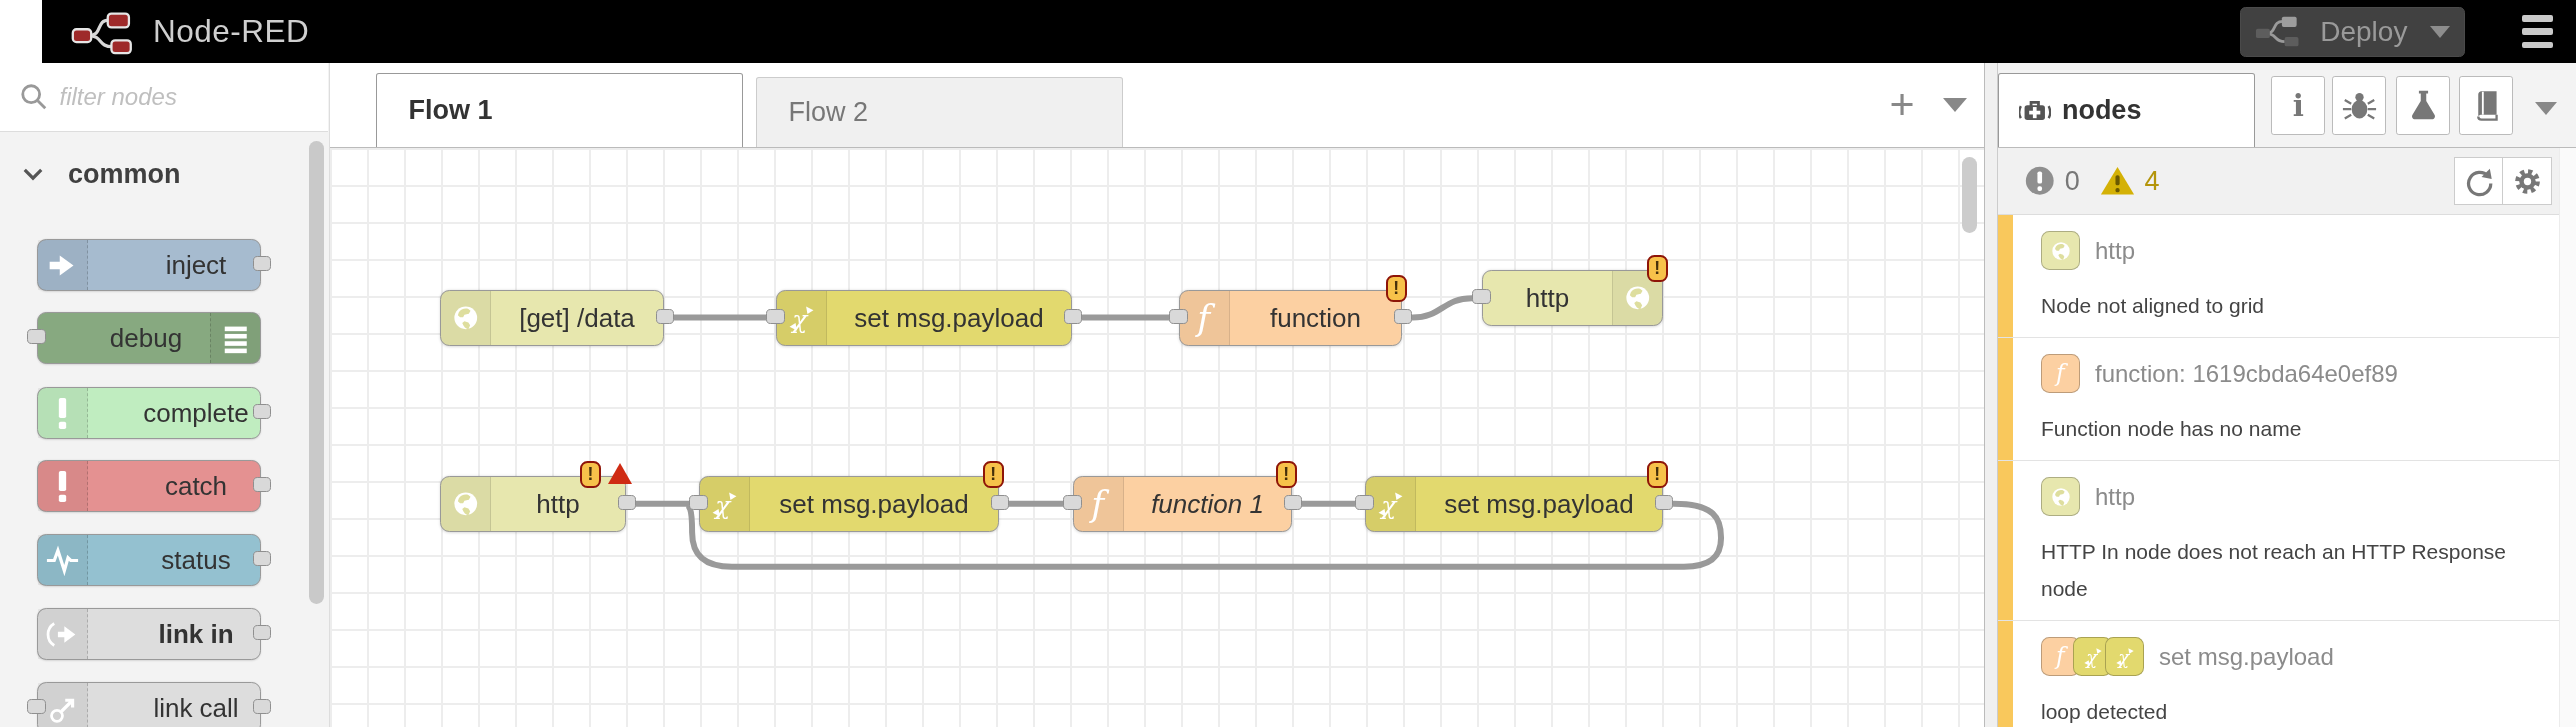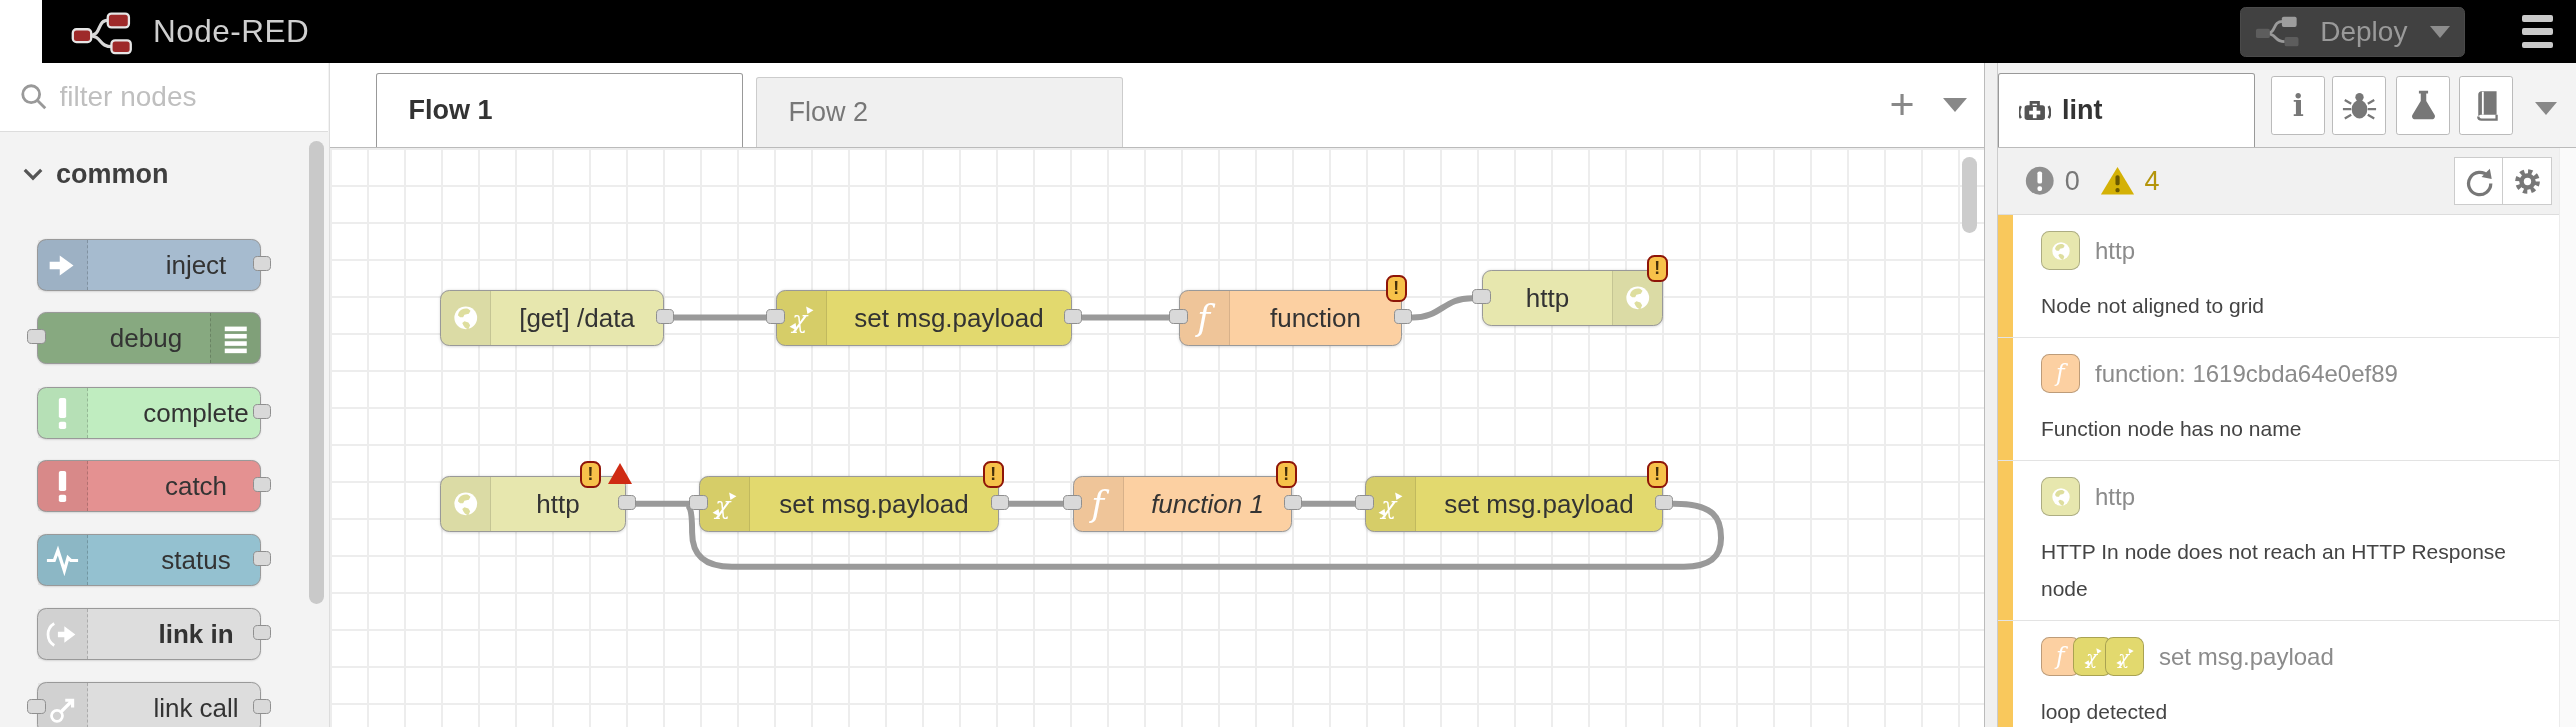--- a/index.html
+++ b/index.html
@@ -12,23 +12,23 @@
   .app-title { color:#cfcfcf; font-size:31.5px; font-weight:500; margin-left:13px; letter-spacing:0.5px; }
   .deploy-btn { position:absolute; right:153px; top:6.5px; width:225px; height:50px; background:#414141; border:0.9px solid #4a4a4a; border-radius:5.6px; display:flex; align-items:center; justify-content:center; gap:15px; cursor:pointer; }
   .deploy-label { color:#9a9a9a; font-size:28px; }
   .deploy-caret { width:0; height:0; border-left:10.2px solid transparent; border-right:10.2px solid transparent; border-top:12px solid #8d8d8d; margin-left:7.4px; }
   .hamburger { position:absolute; right:65px; top:15px; width:31.5px; height:33px; display:flex; flex-direction:column; justify-content:space-between; cursor:pointer; }
   .hamburger span { display:block; width:31.5px; height:6.5px; background:#c9c9c9; border-radius:1.9px; }
 
   
   .palette { position:absolute; left:0; top:63px; width:330px; height:665px; background:#f3f3f3; border-right:1.9px solid #ddd; }
   .palette-search { position:absolute; left:0; top:0; width:328px; height:69px; background:#fff; border-bottom:1.9px solid #ddd; display:flex; align-items:center; padding-left:18.5px; gap:11px; }
-  .palette-search input { border:none; outline:none; background:transparent; font-size:28px; color:#404040; width:231px; font-family:"Liberation Sans",sans-serif; }
+  .palette-search input { border:none; outline:none; background:transparent; font-size:24px; color:#404040; width:231px; font-family:"Liberation Sans",sans-serif;font-style:italic; }
   .palette-search input::placeholder { color:#bfbfbf; }
-  .section-header { position:absolute; left:0; top:85px; width:306px; height:52px; display:flex; align-items:center; padding-left:22px; gap:12px; cursor:pointer; }
+  .section-header { position:absolute; left:0; top:85px; width:306px; height:52px; display:flex; align-items:center; padding-left:22px; gap:24px; cursor:pointer; }
   .section-header .label { font-size:27px; font-weight:bold; color:#3f3f3f; }
   .pnode { position:absolute; left:37px; width:224px; height:52px; border:1.9px solid #999; border-radius:9.3px; display:flex; align-items:center; cursor:grab; box-shadow:0 0.9px 1.9px rgba(0,0,0,.12); }
   .pnode .icon-region { width:50px; align-self:stretch; background:rgba(0,0,0,.05); border-right:0.9px dashed rgba(0,0,0,.18); display:flex; align-items:center; justify-content:center; }
   .pnode.icon-right .icon-region { order:2; border-right:none; border-left:0.9px dashed rgba(0,0,0,.18); }
   .pnode .nlabel { flex:1; text-align:center; font-size:26px; color:#333;margin-left:44px; }
   .palette-scroll { position:absolute; left:309px; top:78px; width:15px; height:463px; background:#c9c9c9; border-radius:7.4px; }
 
   
   .tabbar { position:absolute; left:330px; top:63px; width:1655px; height:85px; background:#fff; border-bottom:1.9px solid #bbb; }
   .tab { position:absolute; bottom:0; height:74px; border:1.9px solid #999; border-bottom:none; border-radius:2.8px 2.8px 0 0; display:flex; align-items:center; padding-left:31.5px; cursor:pointer; }
@@ -346,21 +346,21 @@
   <div class="sb-tabrow">
     <div class="sb-tab">
       <svg width="31.5" height="31.5" viewBox="0 0 34 34">
         <path d="M2 12 a10 12 0 0 0 0 13" stroke="#555" stroke-width="2.5" fill="none"></path>
         <path d="M32 12 a10 12 0 0 1 0 13" stroke="#555" stroke-width="2.5" fill="none"></path>
         <path d="M13 12 V8 h8 v4" stroke="#555" stroke-width="3" fill="none"></path>
         <rect x="6" y="11" width="22" height="16" rx="3" fill="#555"></rect>
         <rect x="15" y="13" width="4" height="12" fill="#fff"></rect>
         <rect x="11" y="17" width="12" height="4" fill="#fff"></rect>
       </svg>
-      <span>lint</span>
+      <span>nodes</span>
     </div>
     <div class="sb-btn" style="left:273px;">
       <svg width="18.5" height="33" viewBox="0 0 20 36">
         <text x="4" y="29" font-size="32" font-weight="bold" fill="#777">i</text>
         </svg>
     </div>
     <div class="sb-btn" style="left:334px;">
       <svg width="35" height="35" viewBox="0 0 38 38">
         <circle cx="19" cy="10" r="4.5" fill="#777"></circle>
         <ellipse cx="19" cy="23" rx="8.5" ry="10" fill="#777"></ellipse>

